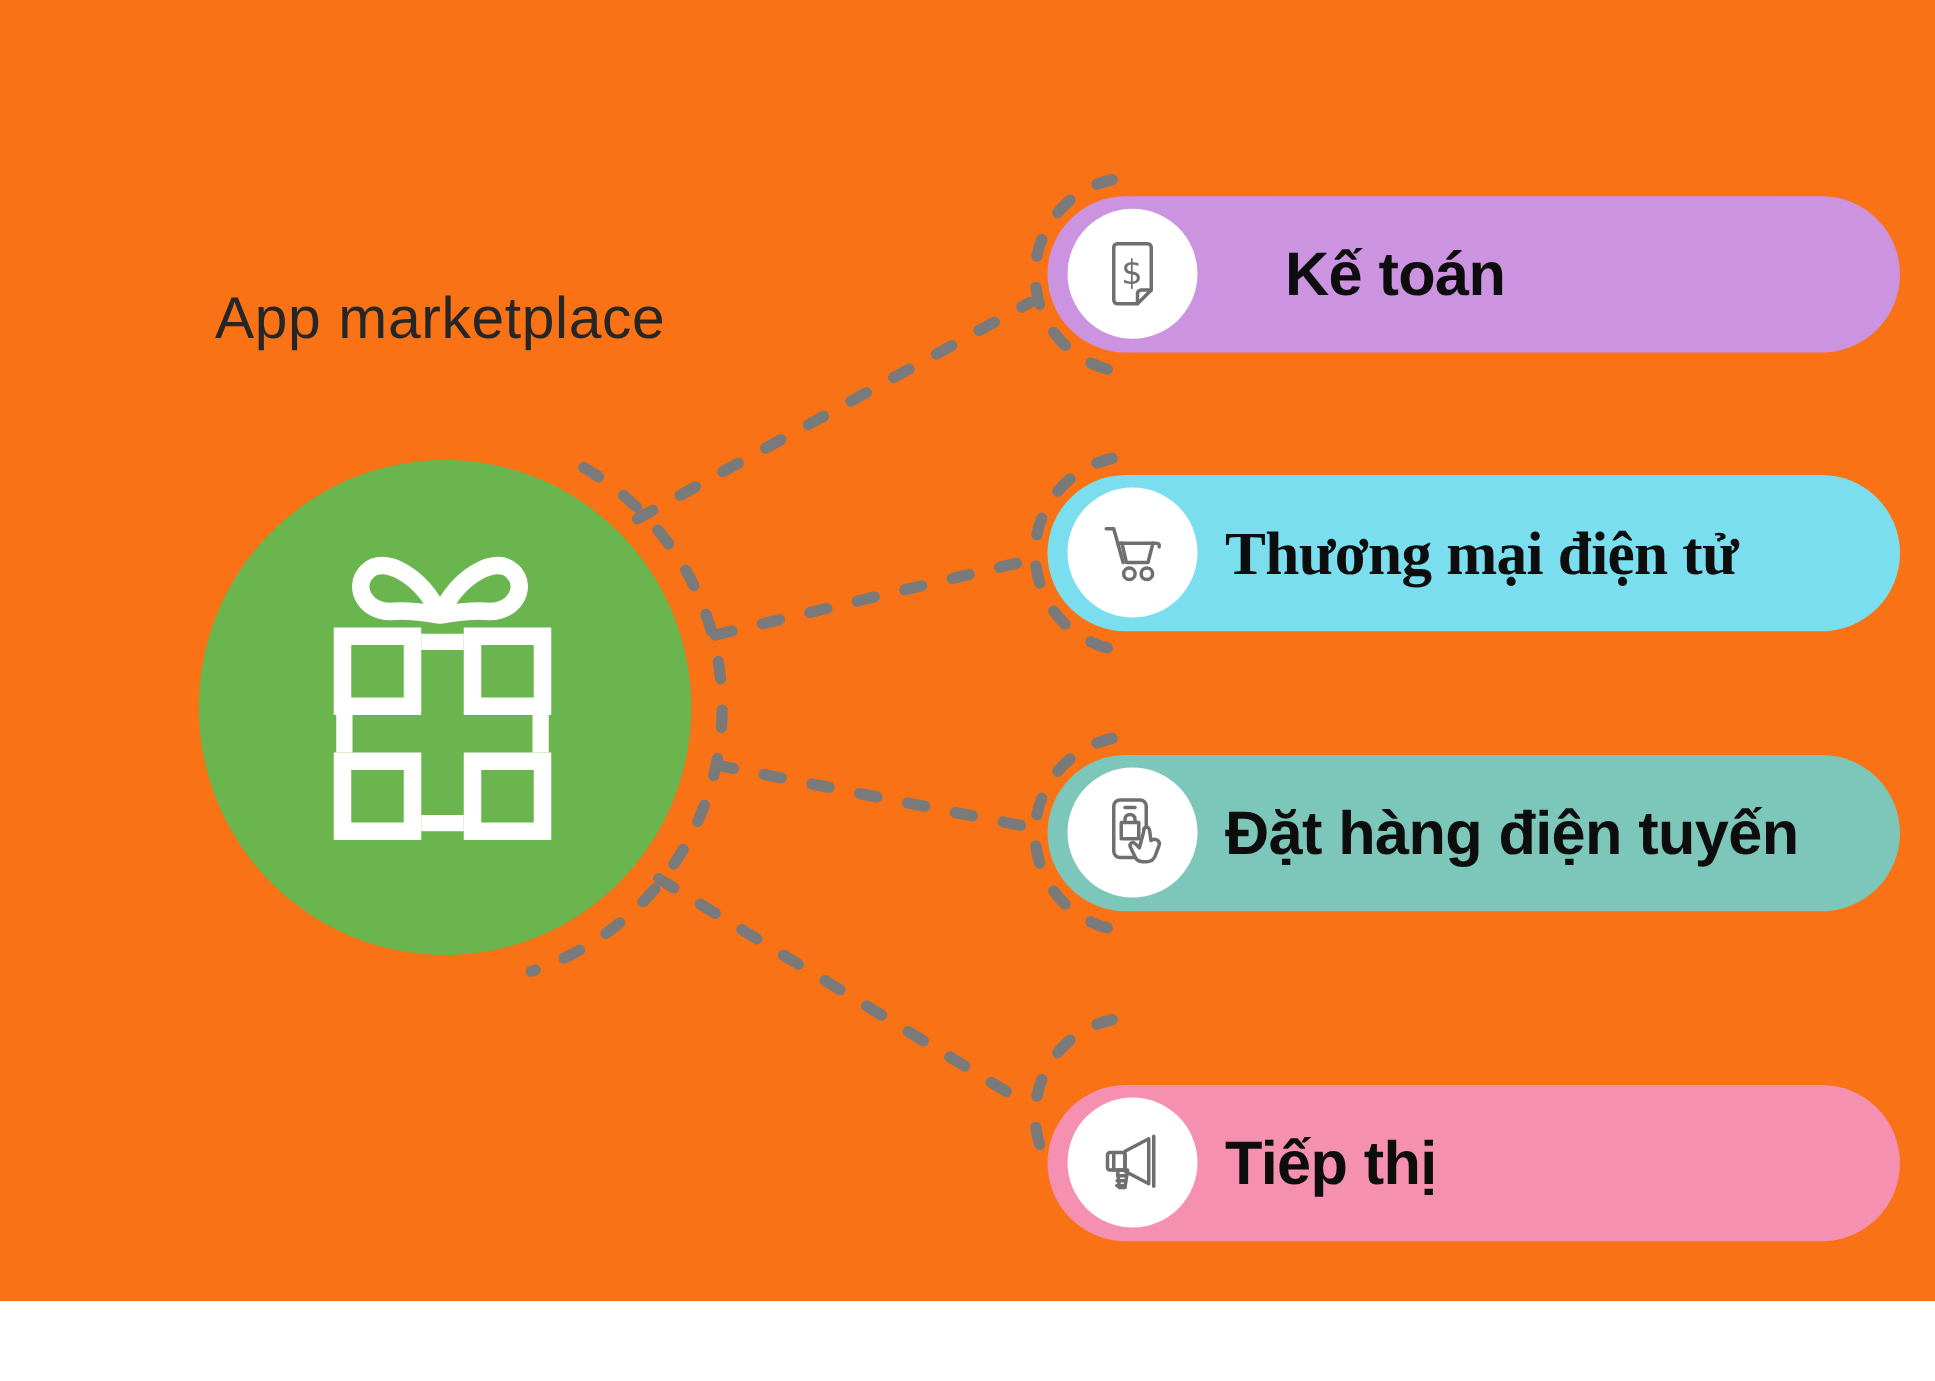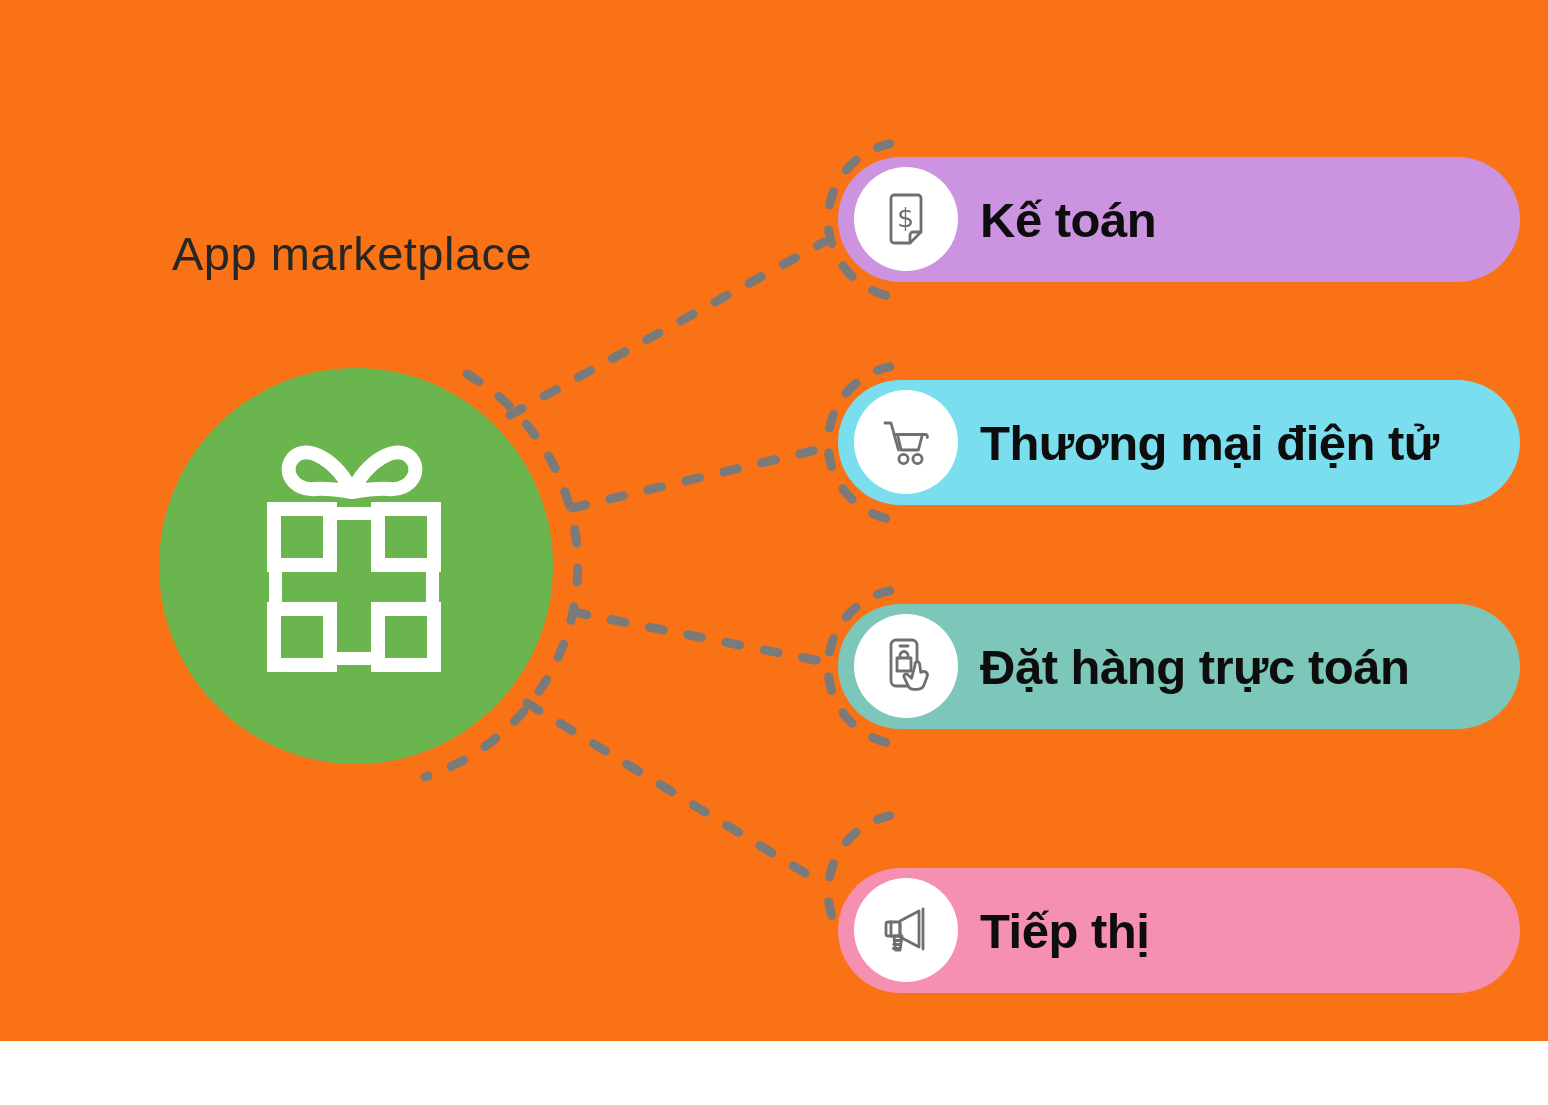--- a/index.html
+++ b/index.html
@@ -116,24 +116,24 @@
   </div>
 
   <div class="pill" style="top: 157px; background-color: rgb(203, 147, 224);">
     <div class="icon-circle">
       <svg width="64" height="64" viewBox="0 0 64 64">
         <path class="pict" d="M20,8 h24 a3,3 0 0 1 3,3 v34 l-11,11 h-16 a3,3 0 0 1 -3,-3 v-42 a3,3 0 0 1 3,-3 z"></path>
         <path class="pict" d="M47,45 h-8 a3,3 0 0 0 -3,3 v8"></path>
         <text x="31.5" y="40" text-anchor="middle" style="font-family:'DejaVu Sans',sans-serif;font-size:27px;fill:#6f6f6f;">$</text>
       </svg>
     </div>
-    <div class="pill-label" style="color: rgb(13, 13, 13);">Kế toán</div>
+    <div class="pill-label" style="color: rgb(13, 13, 13); margin-left: 48px;">Kế toán</div>
   </div>
 
-  <div class="pill" style="top: 380px; background-color: rgb(123, 222, 238);">
+  <div class="pill" style="top: 380px; background-color: rgb(123, 222, 238); font-family: Liberation Serif, serif;">
     <div class="icon-circle">
       <svg width="64" height="64" viewBox="0 0 64 64">
         <path class="pict" d="M11,13 h6 l7.5,27"></path>
         <path class="pict" d="M20,24.5 h31 q3,0 2.3,3"></path>
         <path class="pict" d="M23.5,24.5 l3.6,15.5 h17.3 l4,-15.5"></path>
         <circle class="pict" cx="29.5" cy="49" r="4.6"></circle>
         <circle class="pict" cx="43.5" cy="49" r="4.6"></circle>
       </svg>
     </div>
     <div class="pill-label" style="color: rgb(13, 13, 13);">Thương mại điện tử</div>
@@ -144,21 +144,21 @@
       <svg width="64" height="64" viewBox="0 0 64 64">
         <rect class="pict" x="17" y="6" width="26" height="46" rx="5"></rect>
         <path class="pict" d="M26,12 h8"></path>
         <rect class="pict" x="23" y="24" width="14" height="13"></rect>
         <path class="pict" d="M26,24 v-2.5 a4,4 0 0 1 8,0 v2.5"></path>
         <path class="pict-white" d="M41,31 c-0.6,-3.6 4,-4.6 4.6,-1 l1.2,8.4 c0,0 2.5,-1.6 4.5,-0.6 c2,1 2.6,3 1.8,5
                  l-3,8 c-1.1,2.8 -3.6,4.5 -6.6,4.5 h-3.4 c-2.8,0 -5,-1.4 -6,-3.7 l-3.8,-8
                  c-1.3,-2.7 1.8,-4.7 3.8,-2.7 l3.4,3.4 z"></path>
       </svg>
     </div>
-    <div class="pill-label" style="color: rgb(13, 13, 13);">Đặt hàng trực toán</div>
+    <div class="pill-label" style="color: rgb(13, 13, 13);">Đặt hàng điện tuyến</div>
   </div>
 
   <div class="pill" style="top: 868px; background-color: rgb(245, 144, 176);">
     <div class="icon-circle">
       <svg width="64" height="64" viewBox="0 0 64 64">
         <path class="pict" d="M26,23 L45,13 L45,49 L26,39 Z"></path>
         <path class="pict" d="M49,11 V51"></path>
         <rect class="pict" x="12" y="24" width="14" height="14" rx="2"></rect>
         <path class="pict" d="M17,24 v14"></path>
         <path class="pict" d="M20,38 h8 l-2,14 h-4.5 z"></path>

